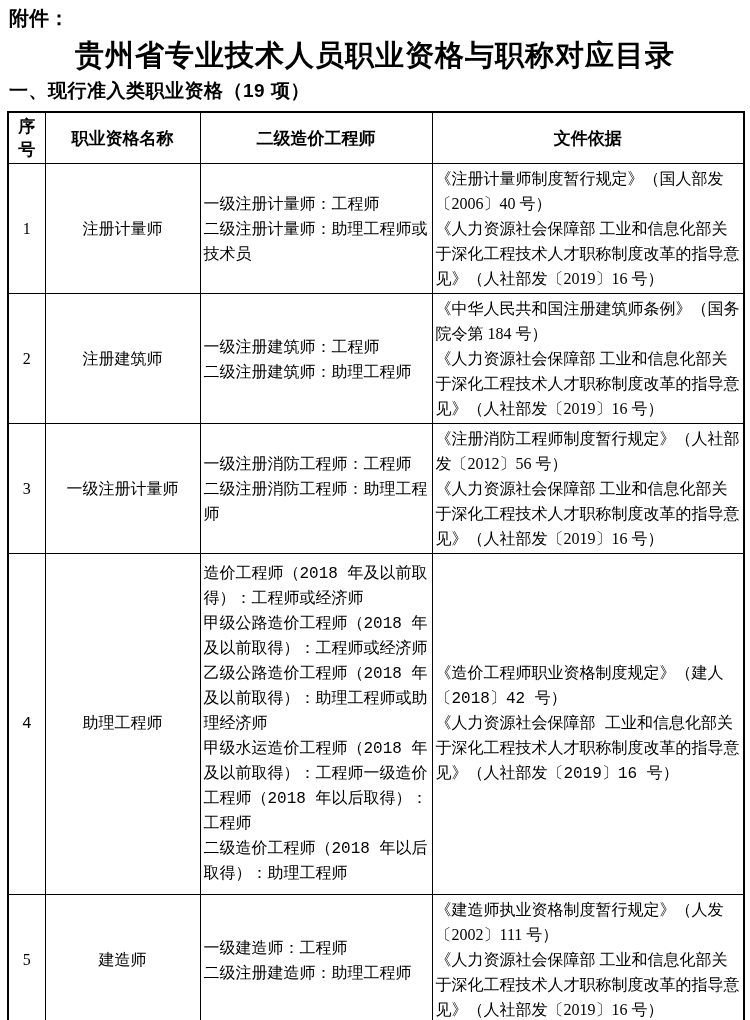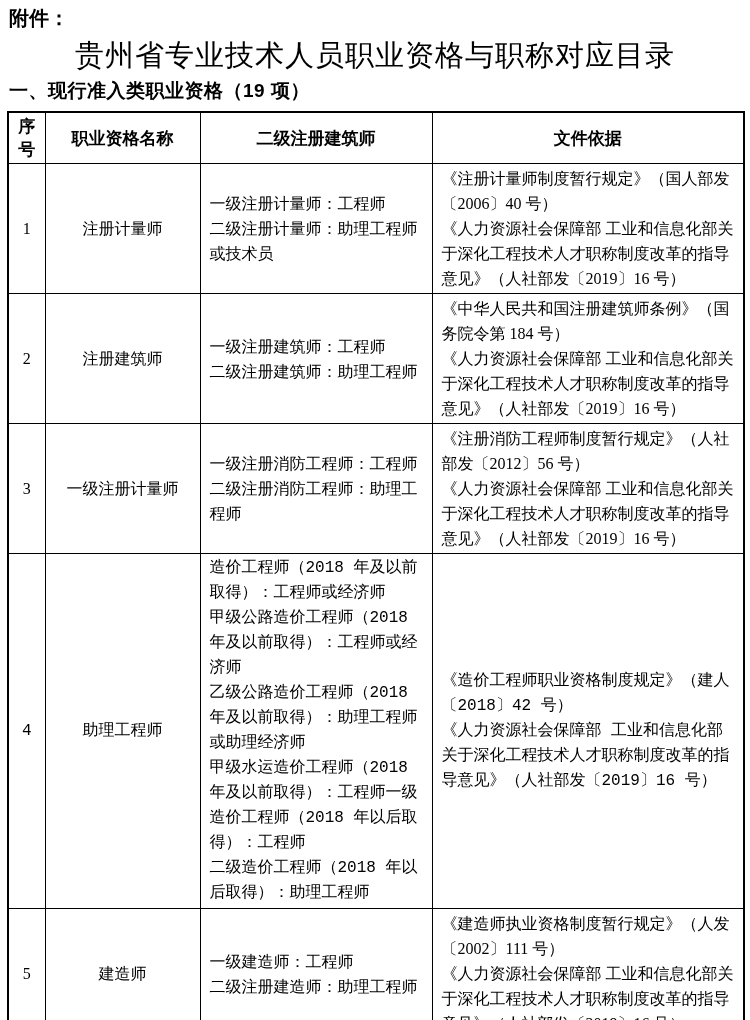--- a/index.html
+++ b/index.html
@@ -18,21 +18,21 @@
   }
   .attachment-label {
     font-family: "Liberation Sans", sans-serif;
     font-weight: bold;
     font-size: 20px;
     line-height: 24px;
     margin-left: 2px;
   }
   .doc-title {
     font-family: "Liberation Sans", sans-serif;
-    font-weight: normal;
+    font-weight: bold;
     font-size: 29px;
     line-height: 38px;
     text-align: center;
     letter-spacing: 1px;
     margin-top: 6px;
   }
   .section-heading {
     font-family: "Liberation Sans", sans-serif;
     font-weight: bold;
     font-size: 19px;
@@ -61,21 +61,21 @@
     font-family: "Liberation Sans", sans-serif;
     font-weight: bold;
     font-size: 17px;
     height: 36px;
     text-align: center;
     padding: 2px;
   }
   .qual-table td {
     font-size: 16px;
     line-height: 25px;
-    padding: 2px 9px;
+    padding: 2px 3px;
   }
   td.col-no, td.col-name { text-align: center; }
   td.col-levels, td.col-basis { text-align: left; }
   td p { margin: 0; }
   tbody tr:nth-child(1) td { height: 127px; }
   tbody tr:nth-child(2) td { height: 129px; }
   tbody tr:nth-child(3) td { height: 127px; font-family: Liberation Serif, serif; }
   tbody tr:nth-child(4) td { height: 341px; font-family: Liberation Mono, monospace; }
   tbody tr:nth-child(5) td { height: 114px; }
 </style>
@@ -92,21 +92,21 @@
   <colgroup>
     <col class="c-no">
     <col class="c-name">
     <col class="c-level">
     <col class="c-basis">
   </colgroup>
   <thead>
     <tr>
       <th>序号</th>
       <th>职业资格名称</th>
-      <th>二级注册建筑师</th>
+      <th>二级造价工程师</th>
       <th>文件依据</th>
     </tr>
   </thead>
   <tbody>
       <tr>
         <td class="col-no">1</td>
         <td class="col-name">注册计量师</td>
         <td class="col-levels">
           <p>一级注册计量师：工程师</p>
           <p>二级注册计量师：助理工程师或技术员</p>

